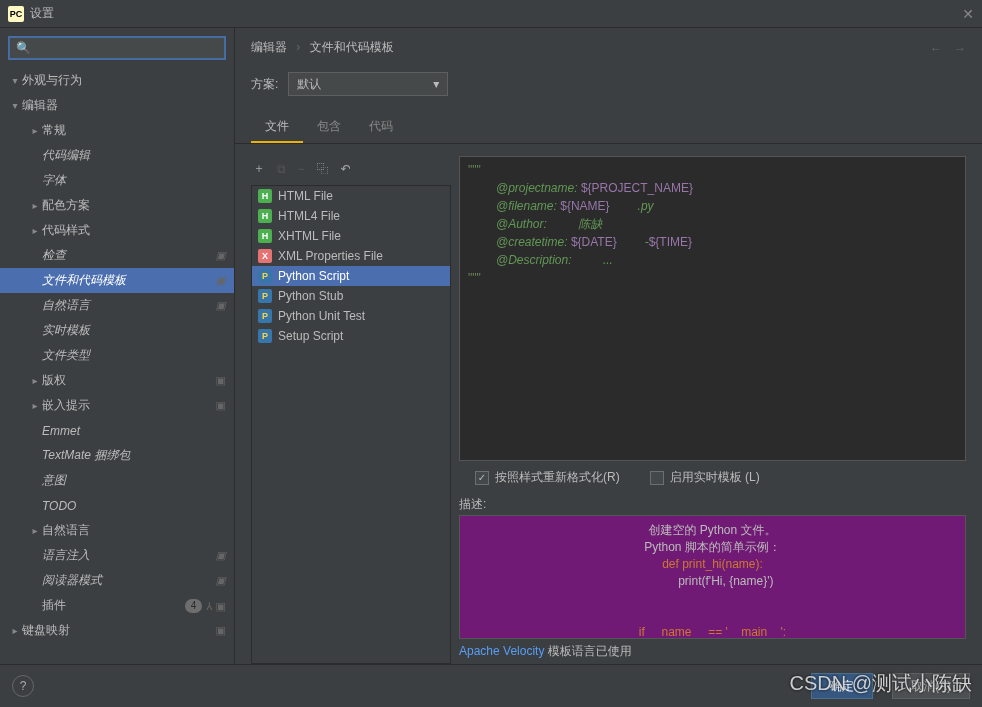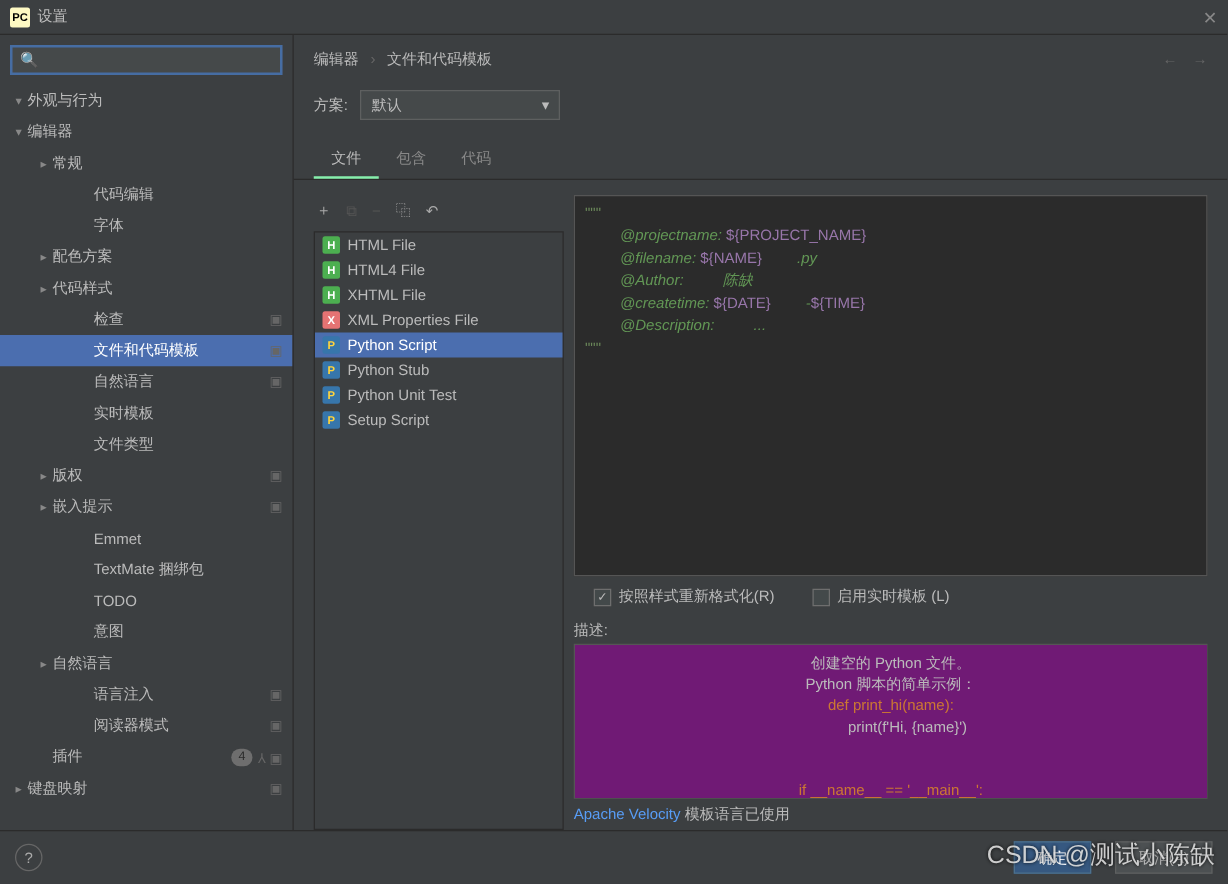--- a/index.html
+++ b/index.html
@@ -19,35 +19,35 @@
 
 .tree { flex: 1; overflow-y: auto; }
 .tree-item { height: 25px; display: flex; align-items: center; padding-right: 8px; cursor: pointer; color: #bbb; }
 .tree-item.selected { background: #4b6eaf; color: #fff; }
 .tree-arrow { width: 14px; text-align: center; color: #888; font-size: 10px; }
 .tree-label { flex: 1; }
 .tree-badge { background: #6e6e6e; color: #2b2b2b; border-radius: 8px; padding: 0 6px; font-size: 10px; height: 14px; display: flex; align-items: center; }
 .tree-meta { color: #666; font-size: 11px; margin-left: 4px; }
 .depth-0 { padding-left: 8px; }
 .depth-1 { padding-left: 28px; }
-.depth-2 { padding-left: 61px; }
+.depth-2 { padding-left: 28px; font-style: italic; }
 
 .content { flex: 1; display: flex; flex-direction: column; padding: 0; }
 
 .breadcrumb { height: 38px; display: flex; align-items: center; padding: 0 16px; justify-content: space-between; }
 .breadcrumb-left span { color: #bbb; }
 .breadcrumb-left .sep { color: #666; margin: 0 6px; }
 .nav-arrows { display: flex; gap: 12px; color: #666; }
 
 .scheme-row { display: flex; align-items: center; padding: 6px 16px; gap: 10px; }
 .scheme-select { background: #45494a; border: 1px solid #5e6060; height: 24px; width: 160px; display: flex; align-items: center; padding: 0 8px; justify-content: space-between; gap: 12px; }
 
 .tabs { display: flex; padding: 0 16px; border-bottom: 1px solid #2b2b2b; margin-top: 10px; }
 .tab { padding: 6px 14px; cursor: pointer; color: #888; }
-.tab.active { color: #bbb; border-bottom: 2px solid #86efac; }
+.tab.active { color: #bbb; border-bottom: 2px solid #eab308; }
 
 .panel-row { display: flex; padding: 12px 16px 0; gap: 8px; flex: 1; min-height: 0; }
 
 .file-list-col { width: 200px; display: flex; flex-direction: column; }
 .toolbar { display: flex; gap: 12px; padding: 4px 2px 8px; align-items: center; }
 .toolbar-btn { color: #aaa; cursor: pointer; }
 .toolbar-btn.disabled { color: #555; }
 
 .file-list { background: #3c3f41; border: 1px solid #2b2b2b; flex: 1; }
 .file-item { height: 20px; display: flex; align-items: center; padding: 0 6px; gap: 6px; cursor: pointer; }
@@ -169,25 +169,25 @@
         <div class="tree-item depth-2">
           <span class="tree-arrow"></span>
           <span class="tree-label">Emmet</span>
         </div>
         <div class="tree-item depth-2">
           <span class="tree-arrow"></span>
           <span class="tree-label">TextMate 捆绑包</span>
         </div>
         <div class="tree-item depth-2">
           <span class="tree-arrow"></span>
+          <span class="tree-label">意图</span>
+        </div>
+        <div class="tree-item depth-2">
+          <span class="tree-arrow"></span>
           <span class="tree-label">TODO</span>
-        </div>
-        <div class="tree-item depth-2">
-          <span class="tree-arrow"></span>
-          <span class="tree-label">意图</span>
         </div>
         <div class="tree-item depth-1">
           <span class="tree-arrow">▸</span>
           <span class="tree-label">自然语言</span>
         </div>
         <div class="tree-item depth-2">
           <span class="tree-arrow"></span>
           <span class="tree-label">语言注入</span>
           <span class="tree-meta">▣</span>
         </div>

